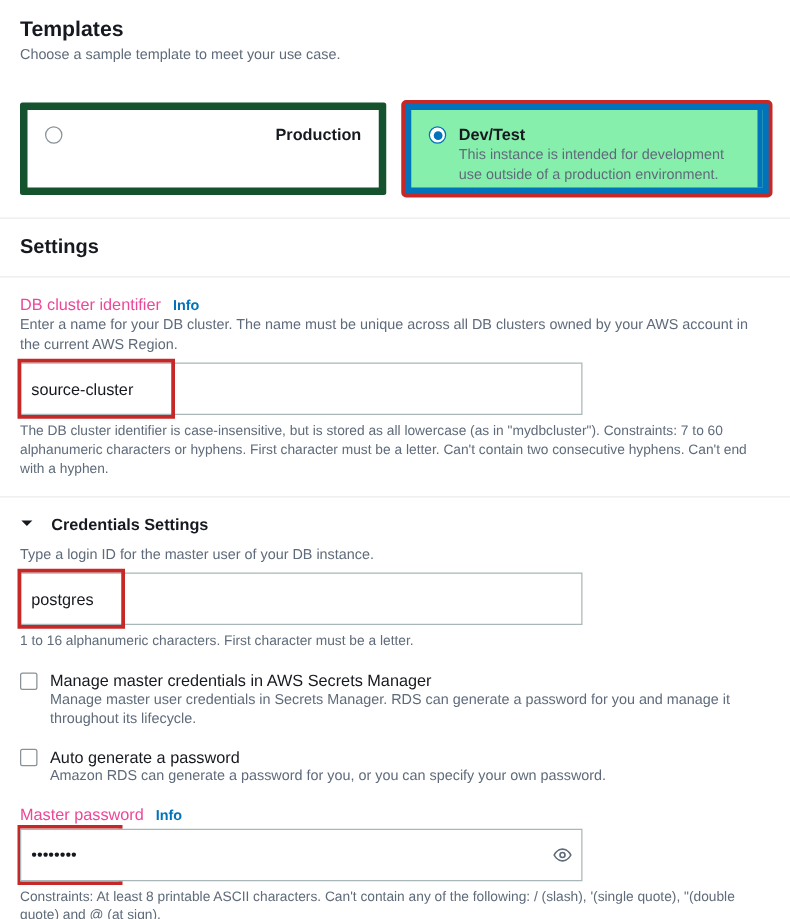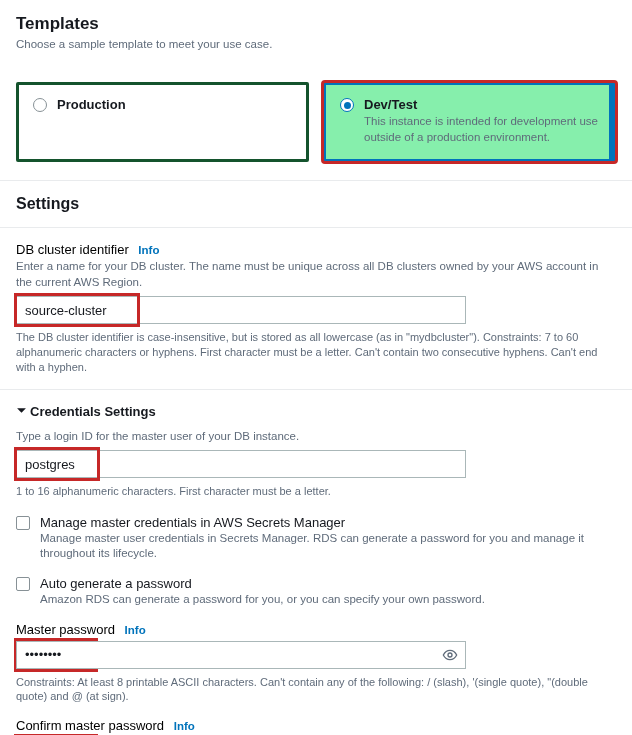--- a/index.html
+++ b/index.html
@@ -10,53 +10,54 @@
     color: #16191f;
     background: #fff;
     width: 632px;
   }
   .panel { padding: 14px 16px 18px 16px; border-bottom: 1px solid #e9ebed; }
   h1 { font-size: 17px; font-weight: 700; margin: 0 0 4px 0; color: #16191f; }
   .sub { font-size: 11.5px; color: #5f6b7a; margin: 0 0 32px 0; }
   .tmpl-row { display: flex; gap: 14px; }
   .tmpl-card {
     flex: 1;
-    border: 3px solid #14532d;
+    border: 6px solid #14532d;
     border-radius: 2px;
-    padding: 12px 14px 14px 14px;
+    padding: 12px 14px 2px 14px;
     background: #fff;
     display: flex;
     gap: 10px;
     position: relative;
+    justify-content: space-between;
   }
   .tmpl-card.selected {
     background: #86efac;
     border-color: #0073bb;
   }
   .tmpl-card.highlight { outline: 3px solid #c62828; outline-offset: -1px; }
   .tmpl-card .accent { position:absolute; right:0; top:0; bottom:0; width:4px; background:#0073bb; display:none;}
   .tmpl-card.selected .accent{display:block;}
   .radio {
     width: 14px; height: 14px; border: 1.5px solid #879196; border-radius: 50%;
     margin-top: 1px; flex: 0 0 14px; position: relative; background:#fff;
   }
   .radio.checked { border-color: #0073bb; }
   .radio.checked::after {
     content:""; position:absolute; inset:2.5px; border-radius:50%; background:#0073bb;
   }
   .tmpl-title { font-weight: 700; font-size: 13px; margin-bottom: 2px; }
   .tmpl-desc { font-size: 11.5px; color: #5f6b7a; line-height: 1.35; }
   .section-title { font-size: 16px; font-weight: 700; margin: 0 0 10px 0; }
-  .field-label { font-size: 13px; font-weight: 400; color:#000000; margin-bottom:2px;}
+  .field-label { font-size: 13px; font-weight: 400; color:#ec4899; margin-bottom:2px;}
   .info { color: #0073bb; font-size: 11.5px; font-weight: 700; margin-left: 6px; cursor:pointer;}
   .help { font-size: 11.5px; color: #5f6b7a; margin: 2px 0 6px 0; line-height:1.35;}
   .constraint { font-size: 11px; color: #5f6b7a; margin-top: 6px; line-height:1.35;}
   input.text {
     width: 450px; max-width: 100%;
-    height: 28px;
+    height: 42px;
     border: 1px solid #aab7b8;
     padding: 3px 8px;
     font-size: 13px;
     background:#fff;
     color:#16191f;
   }
   .input-wrap { position: relative; display:inline-block; }
   .input-wrap.redbox::before {
     content:""; position:absolute; border:3px solid #c62828;
     left:-2px; top:-3px; bottom:-3px; pointer-events:none;
@@ -65,21 +66,21 @@
   .redbox-w-80::before{ width:80px; }
   .redbox-w-78::before{ width:78px; }
   .pw-wrap { position:relative; display:inline-block; width:450px;}
   .pw-wrap input { width:100%; padding-right:30px;}
   .eye {
     position:absolute; right:8px; top:50%; transform:translateY(-50%);
     width:16px; height:16px; color:#5f6b7a; cursor:pointer;
   }
   .eye svg{width:16px;height:16px;display:block;}
   .focus-ring { outline:2px solid #00a1c9; outline-offset:-1px;}
-  .collapser { display:flex; gap:3px; align-items:center; font-weight:700; font-size:13px; margin-bottom:10px; cursor:pointer;}
+  .collapser { display:flex; gap:14px; align-items:center; font-weight:700; font-size:13px; margin-bottom:10px; cursor:pointer;}
   .collapser svg{width:11px;height:11px;}
   .chk-row { display:flex; gap:10px; margin: 10px 0 4px 0; }
   .chk {
     width:14px; height:14px; border:1px solid #879196; border-radius:2px; flex:0 0 14px; margin-top:1px; background:#fff;
   }
   .chk-body .t { font-size:13px; }
   .chk-body .d { font-size:11.5px; color:#5f6b7a; margin-top:1px; line-height:1.35;}
   .field-block{ margin-top:14px;}
   hr.sep{border:none;border-top:1px solid #e9ebed;margin:14px -16px;}
 </style>

